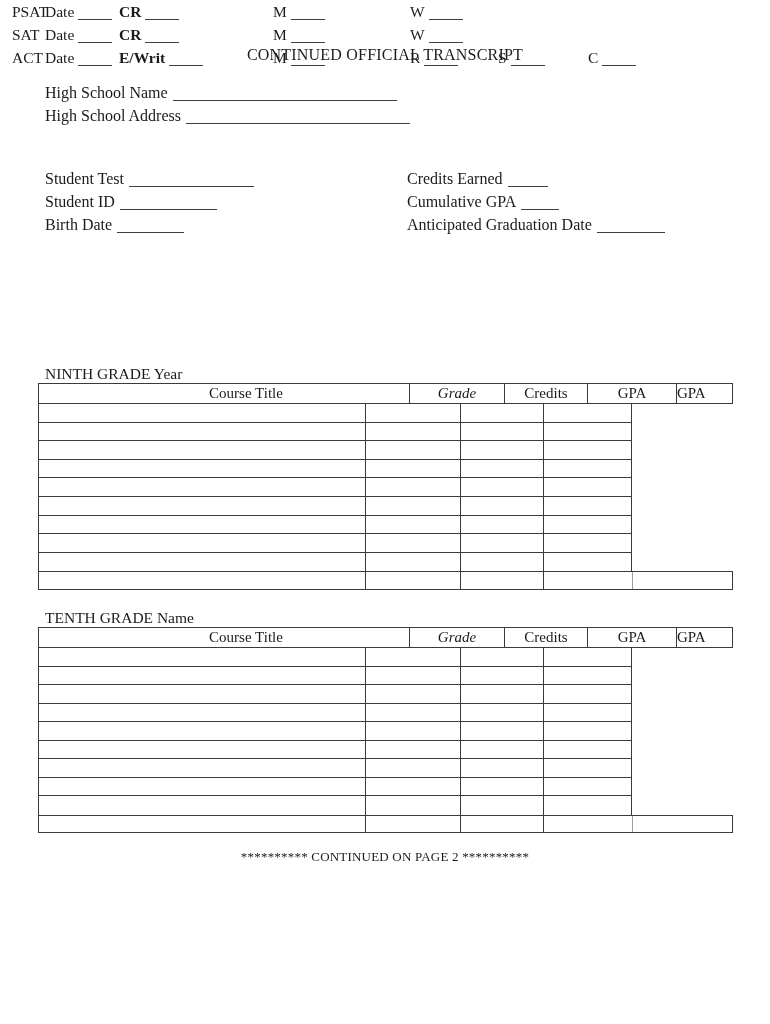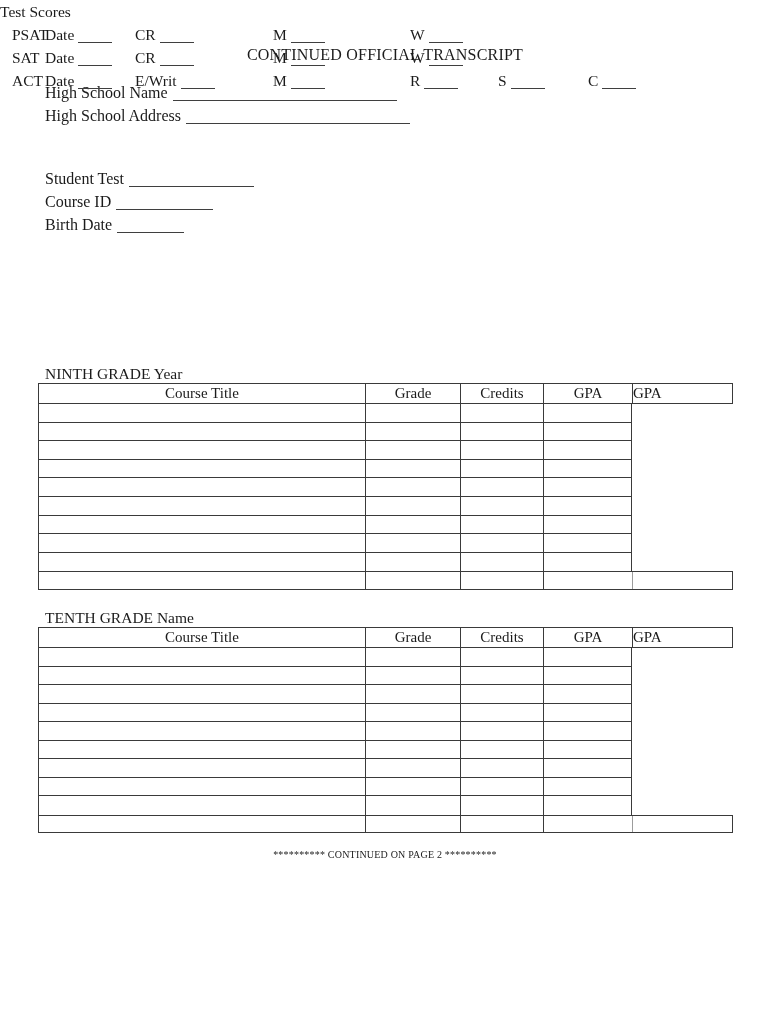--- a/index.html
+++ b/index.html
@@ -26,55 +26,55 @@
   #school-block{left:45px;top:81px;}
   #student-left{left:45px;top:167px;}
   #student-right{left:407px;top:167px;}
 
   #test-block{left:45px;top:256px;font-size:15.5px;width:700px;}
   .ts-heading{height:23px;line-height:23px;}
   .ts-row{position:relative;height:23px;line-height:23px;}
   .ts-field{position:absolute;top:0;white-space:nowrap;}
   .pos-test{left:12px;}
   .pos-date{left:45px;}
-  .pos-sub{left:135px;}
+  .pos-sub{left:119px;font-weight:bold;}
   .pos-m{left:273px;}
   .pos-w{left:410px;}
   .pos-s{left:498px;}
   .pos-c{left:588px;}
   .ts-field .blank{margin-left:4px;}
 
   .table-heading{position:absolute;left:45px;font-size:15.5px;height:18px;line-height:18px;}
   #heading-9{top:365px;}
   #heading-10{top:609px;}
 
   .course-table{position:absolute;left:38px;width:695px;}
   #table-9{top:383px;}
   #table-10{top:627px;}
 
   .t-row{display:flex;box-sizing:border-box;
     border-left:1px solid var(--b);border-right:1px solid var(--b);
     border-bottom:1px solid var(--b);background:#fff;}
-  .t-row.head{border-top:1px solid var(--b);width:695px;height:21px;}
+  .t-row.head{border-top:1px solid var(--b);width:695px;height:21px;padding-left:44px;}
   .t-row.short{width:594px;height:18.6px;}
   .t-row.full{width:695px;}
   .t-row.last{border-top:1px solid var(--b);height:18.6px;}
   #table-10 .t-row.short, #table-10 .t-row.last{height:18.5px;}
   .t-row.nobot{border-bottom:none;}
 
   .tc{box-sizing:border-box;border-right:1px solid var(--b);height:100%;}
   .tc:last-child{border-right:none;}
-  .c0{width:327px;} .c1{width:95px;} .c2{width:83px;} .c3{width:89px;}
+  .c0{width:327px;} .c1{width:95px;font-style:italic;} .c2{width:83px;} .c3{width:89px;}
   .t-row.short .c3{width:auto;flex:1;}
   .t-row.full .c4{flex:1;}
   .t-row.last .c3{border-right-color:#9c9c9c;}
   .head .tc{font-size:15px;text-align:center;line-height:19px;color:var(--ink);}
 
   .footer-note{position:absolute;top:849px;left:0;width:770px;text-align:center;
-    font-size:10px;letter-spacing:0.2px;}
+    font-size:13px;letter-spacing:0.2px;}
 </style>
 </head>
 <body>
 
 <div class="page">
 
   <div class="doc-title">CONTINUED OFFICIAL TRANSCRIPT</div>
 
   <div id="school-block" class="field-block">
     <div class="field-row">
@@ -83,30 +83,40 @@
     <div class="field-row">
       <span>High School Address</span><span class="blank w224"></span>
     </div>
   </div>
 
   <div id="student-left" class="field-block">
     <div class="field-row">
       <span>Student Test</span><span class="blank w125"></span>
     </div>
     <div class="field-row">
-      <span>Course ID</span><span class="blank w97"></span>
+      <span>Student ID</span><span class="blank w97"></span>
     </div>
     <div class="field-row">
       <span>Birth Date</span><span class="blank w67"></span>
     </div>
   </div>
 
+  <div id="student-right" class="field-block">
+    <div class="field-row">
+      <span>Credits Earned</span><span class="blank w40"></span>
+    </div>
+    <div class="field-row">
+      <span>Cumulative GPA</span><span class="blank w38"></span>
+    </div>
+    <div class="field-row">
+      <span>Anticipated Graduation Date</span><span class="blank w68"></span>
+    </div>
+  </div>
 
   <div id="test-block">
-    <div class="ts-heading">Test Scores</div>
 
     <div class="ts-row">
       <span class="ts-field pos-test">PSAT</span>
       <span class="ts-field pos-date"><span>Date</span><span class="blank w34"></span></span>
       <span class="ts-field pos-sub"><span>CR</span><span class="blank w34"></span></span>
       <span class="ts-field pos-m"><span>M</span><span class="blank w34"></span></span>
       <span class="ts-field pos-w"><span>W</span><span class="blank w34"></span></span>
     </div>
 
     <div class="ts-row">

